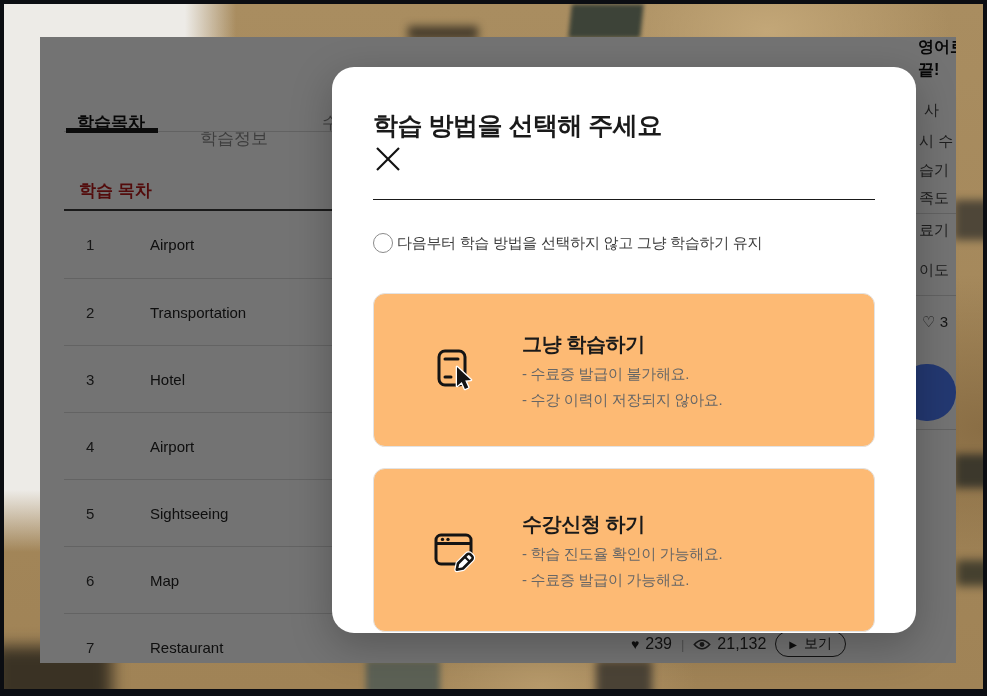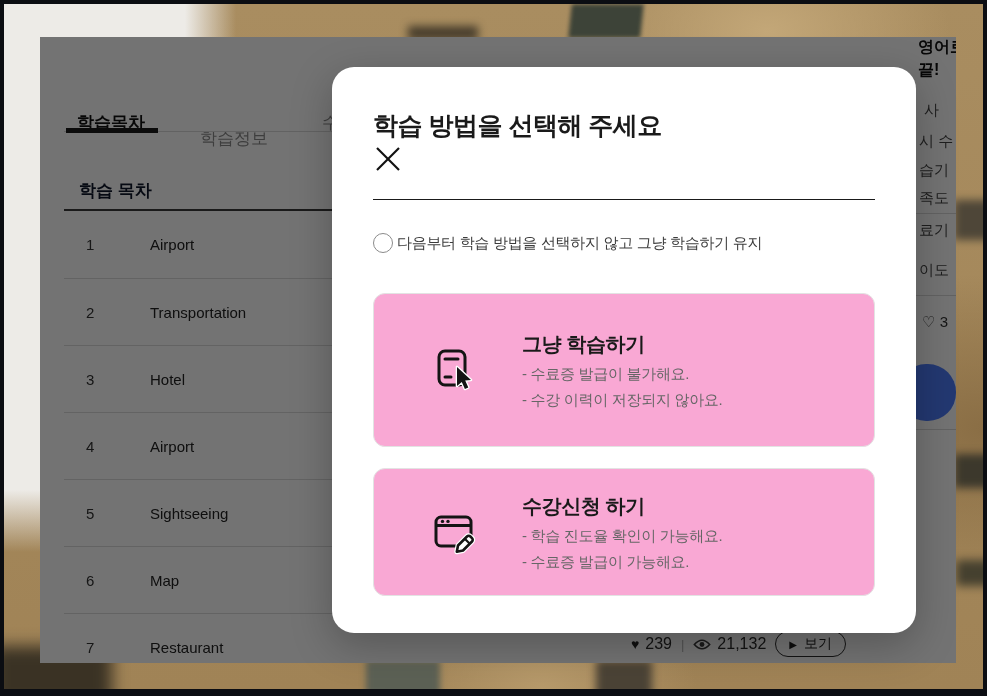--- a/index.html
+++ b/index.html
@@ -41,21 +41,21 @@
   
   .page-card { position:absolute; left:36px; top:33px; width:916px; height:626px;
       background:#ffffff; overflow:hidden; }
 
   .tab { position:absolute; top:74px; font-size:17px; color:#8a8a8a; cursor:pointer;text-align:right; }
   .tab.active { color:#111; font-weight:bold; }
   .tab-1 { left:37px; } .tab-2 { left:160px;margin-top:16px; } .tab-3 { left:282px; }
   .tabs-baseline { position:absolute; left:24px; top:94px; width:600px; height:1px; background:#d9d9d9; }
   .tab-underline { position:absolute; left:26px; top:91px; width:92px; height:5px; background:#1a1a1a; }
 
-  .section-title { position:absolute; left:39px; top:142px; font-size:17px; font-weight:600; color:#0f172a; }
+  .section-title { position:absolute; left:39px; top:142px; font-size:17px; font-weight:600; color:#b91c1c; }
   .section-rule { position:absolute; left:24px; top:172px; width:600px; height:2px; background:#3a3a3a; }
 
   .lesson-list { position:absolute; left:24px; top:174px; width:600px; }
   .lesson-row { height:67px; display:flex; align-items:center; cursor:pointer; }
   .lesson-row + .lesson-row { border-top:1px solid #dcdcdc; }
   .lesson-no { width:28px; margin-left:22px; font-size:15px; color:#333; }
   .lesson-title { margin-left:36px; font-size:15px; color:#222; }
 
   
   .side-frag { position:absolute; font-size:15px; color:#444; white-space:nowrap; }
@@ -86,22 +86,22 @@
   .modal-title { font-size:25px; font-weight:bold; color:#1a1a1a; letter-spacing:-.5px; }
   .close-button { background:none; border:none; cursor:pointer; padding:0; margin-top:2px; }
   .modal-divider { margin-top:22px; height:0; border-top:1.6px solid #1a1a1a; }
 
   .remember-row { margin-top:33px; display:flex; align-items:center; gap:4px; cursor:pointer; }
   .radio-circle { width:20px; height:20px; border:1.8px solid #8b8b8b; border-radius:50%;
       background:#fff; flex:none; }
   .remember-label { font-size:15px; color:#3c3c3c; letter-spacing:-.3px; }
 
   .option-card { margin-top:40px; height:154px; border:1px solid #e3e3e3; border-radius:12px;
-      display:flex; align-items:center; cursor:pointer; background:#f9a8d4; }
-  .option-card.second { margin-top:21px; height:128px; }
+      display:flex; align-items:center; cursor:pointer; background:#fdba74; }
+  .option-card.second { margin-top:21px; height:164px; }
   .opt-icon { width:48px; height:48px; margin-left:56px; flex:none; }
   .opt-text { margin-left:44px; }
   .opt-title { font-size:20px; font-weight:bold; color:#1a1a1a; letter-spacing:-.4px; }
   .opt-line { margin-top:7px; font-size:15px; color:#666; letter-spacing:-.3px; }
   .opt-line:first-of-type { margin-top:12px; }
 </style>
 </head>
 <body>
 
 <div class="screen">

